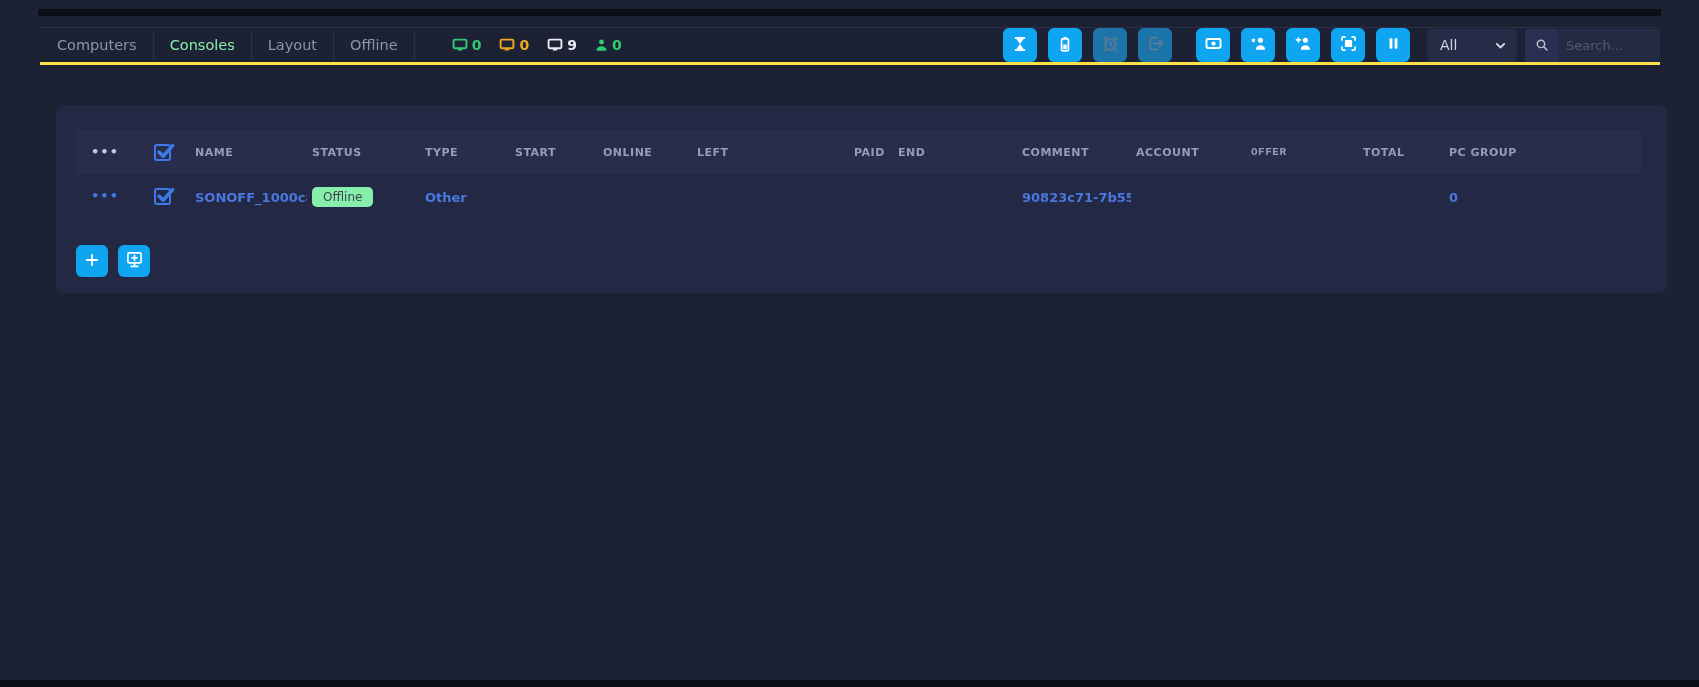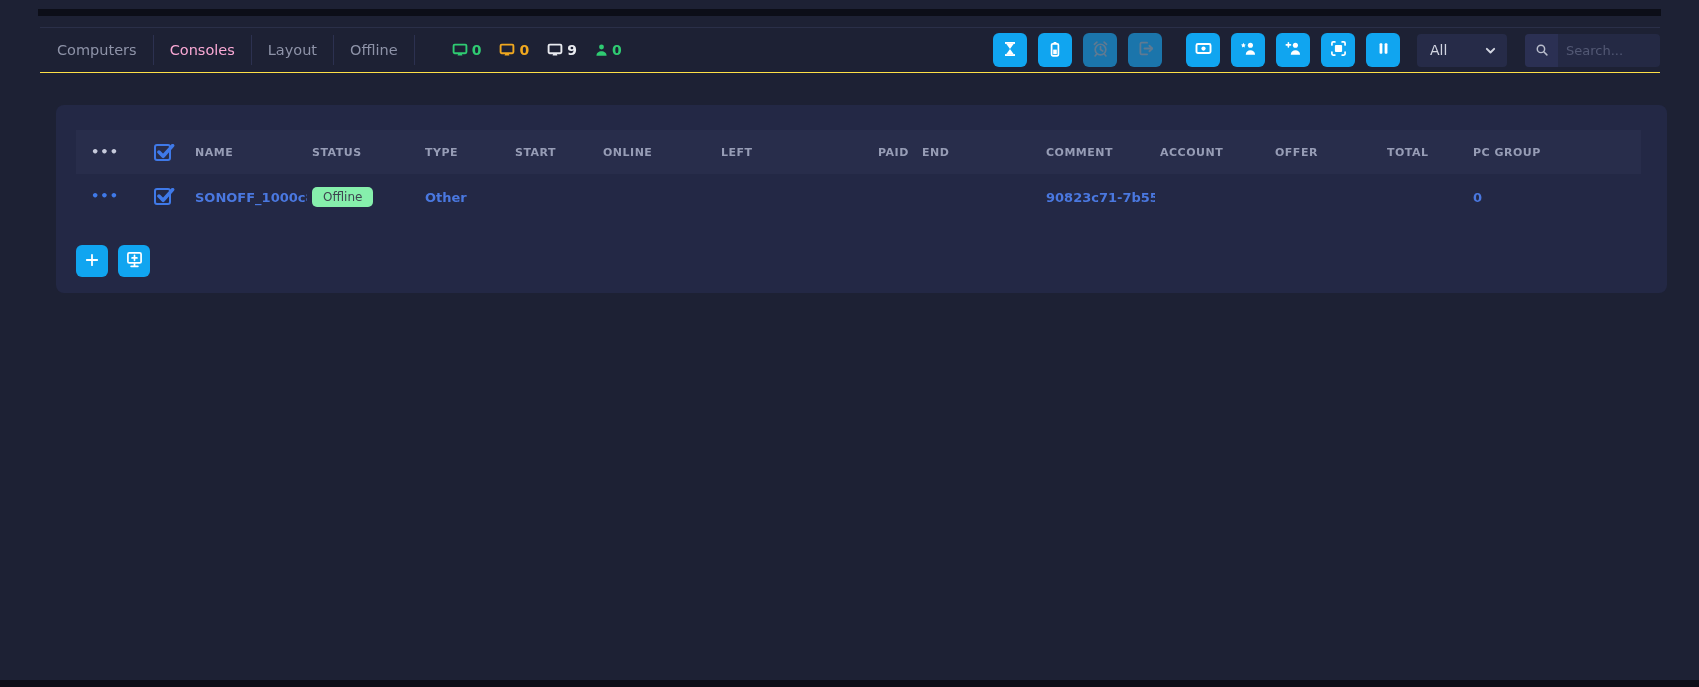--- a/index.html
+++ b/index.html
@@ -8,26 +8,26 @@
     position:relative; width:1699px; height:687px;
     background:#1d2134; overflow:hidden;
     font-family:"DejaVu Sans","Liberation Sans",sans-serif;
   }
   .strip { position:absolute; background:#0c0e18; }
   .strip-top { left:38px; right:38px; top:9px; height:7px; }
   .strip-bottom { left:0; right:0; bottom:0; height:7px; }
 
   
   .navbar {
-    position:absolute; left:40px; right:39px; top:27px; height:46px;
-    border-top:1px solid #2a2f48; border-bottom:1px solid #fde047;
+    position:absolute; left:40px; right:39px; top:27px; height:38px;
+    border-top:1px solid #2a2f48; border-bottom:3px solid #fde047;
     display:flex; align-items:center; padding-left:17px;
   }
   .nav-item { color:#8e93a8; font-size:14.5px; cursor:pointer; white-space:nowrap; }
-  .nav-item.active { color:#f9a8d4; }
+  .nav-item.active { color:#86efac; }
   .nav-sep { width:1px; height:30px; background:#2c3150; margin:0 16px; }
   .counters { display:flex; align-items:center; gap:17px; margin-left:20px; }
   .counter { display:flex; align-items:center; gap:3px; font-size:14px; font-weight:700; }
   .counter svg { display:block; }
   .c-green { color:#2fcb72; }
   .c-yellow { color:#f0a81f; }
   .c-white { color:#e9ebf0; }
 
   
   .toolbar { margin-left:auto; display:flex; align-items:center; }
@@ -39,21 +39,21 @@
   }
   .tbtn.dim { background:#1b75ab; color:#5f7a92; }
   .tbtn.gap { margin-left:24px; }
   .select-box {
     margin-left:17px; width:90px; height:33px; border-radius:4px;
     background:#262b48; color:#d2d5e1; font-size:14px;
     display:flex; align-items:center; padding:0 10px 0 13px; cursor:pointer;
   }
   .select-box .chev { margin-left:auto; color:#d2d5e1; display:flex; }
   .search-box {
-    margin-left:18px; width:135px; height:33px; border-radius:4px;
+    margin-left:8px; width:135px; height:33px; border-radius:4px;
     background:#242944; display:flex; align-items:stretch; overflow:hidden;
   }
   .search-icon-seg { width:33px; background:#2b3053; display:flex; align-items:center; justify-content:center; color:#b9bdcc; flex:none; }
   .search-box input {
     flex:1; min-width:0; background:transparent; border:none; outline:none;
     color:#c7cad8; font-size:13px; padding:0 8px;
     font-family:"DejaVu Sans","Liberation Sans",sans-serif;
   }
   .search-box input::placeholder { color:#62688440; color:#626884; opacity:.75; }
 
@@ -63,23 +63,23 @@
     background:#232845; border-radius:8px;
   }
   .grid { margin:25px 0 0 20px; width:1565px; }
   .trow { display:flex; align-items:center; height:44px; }
   .trow.head { background:#282d4b; }
   .cell { flex:none; padding-left:5px; overflow:hidden; white-space:nowrap; }
   .head .cell { color:#979db6; font-size:11px; font-weight:700; letter-spacing:.5px; cursor:pointer; }
   .c0 { width:58px;  display:flex; justify-content:center; padding-left:0; }
   .c1 { width:56px;  display:flex; justify-content:center; padding-left:0; }
   .c2 { width:117px; } .c3 { width:113px; } .c4 { width:90px; }
-  .c5 { width:88px; }  .c6 { width:94px; }  .c7 { width:157px;margin-left:24px; }
+  .c5 { width:88px; }  .c6 { width:94px; }  .c7 { width:157px; }
   .c8 { width:44px; }  .c9 { width:88px; }  .c10 { width:114px;margin-left:36px; }
-  .c11 { width:115px; } .c12 { width:112px; } .c13 { width:86px; }
+  .c11 { width:115px; } .c12 { width:112px;font-family:Liberation Mono, monospace; } .c13 { width:86px; }
   .c14 { width:233px; }
   .dots { color:#c6cadb; font-size:13px; font-weight:700; letter-spacing:1px; cursor:pointer; line-height:10px; }
   .dots.blue { color:#3f79e8; }
   .link { color:#4a78e0; font-size:13px; font-weight:600; cursor:pointer; }
   .badge {
     display:inline-block; background:#86efac; color:#3f4450;
     font-size:12px; padding:4px 11px; border-radius:5px; line-height:1;
   }
   .cbx {
     position:relative; width:17px; height:17px; border:2px solid #3f79e8;

